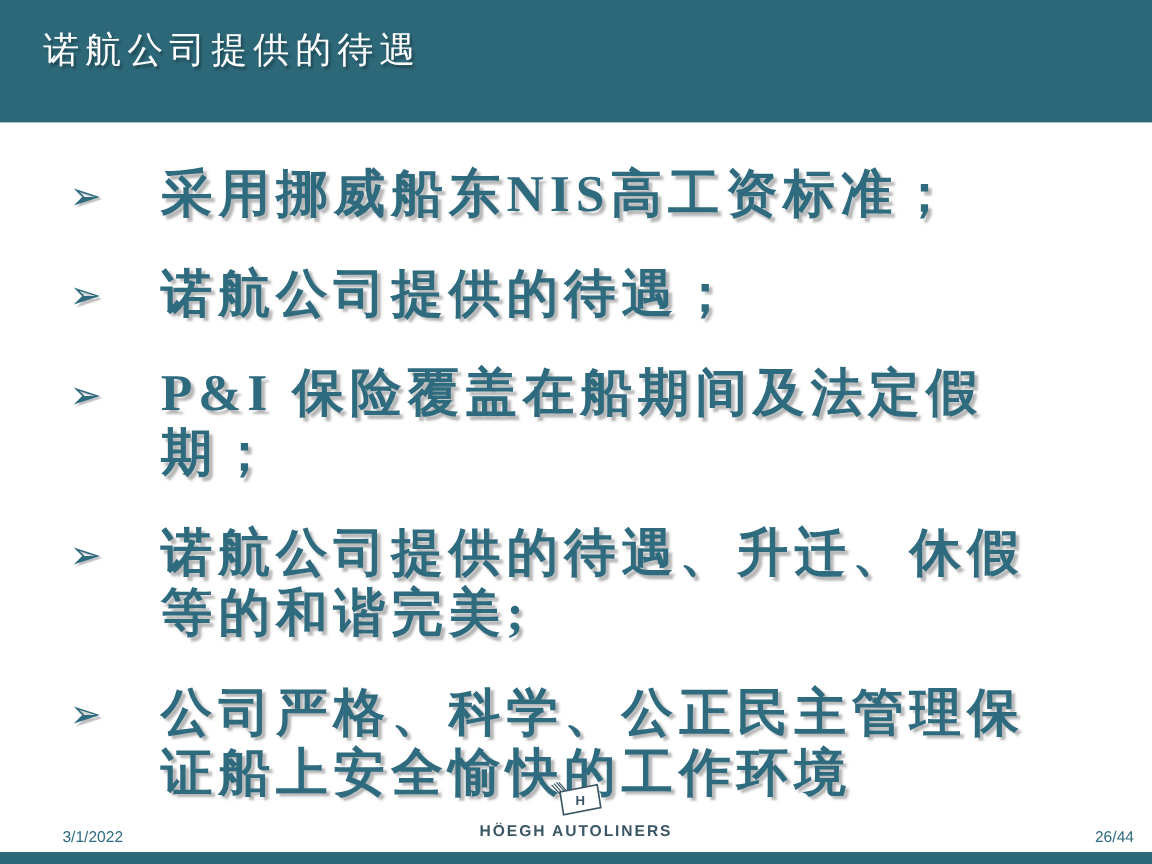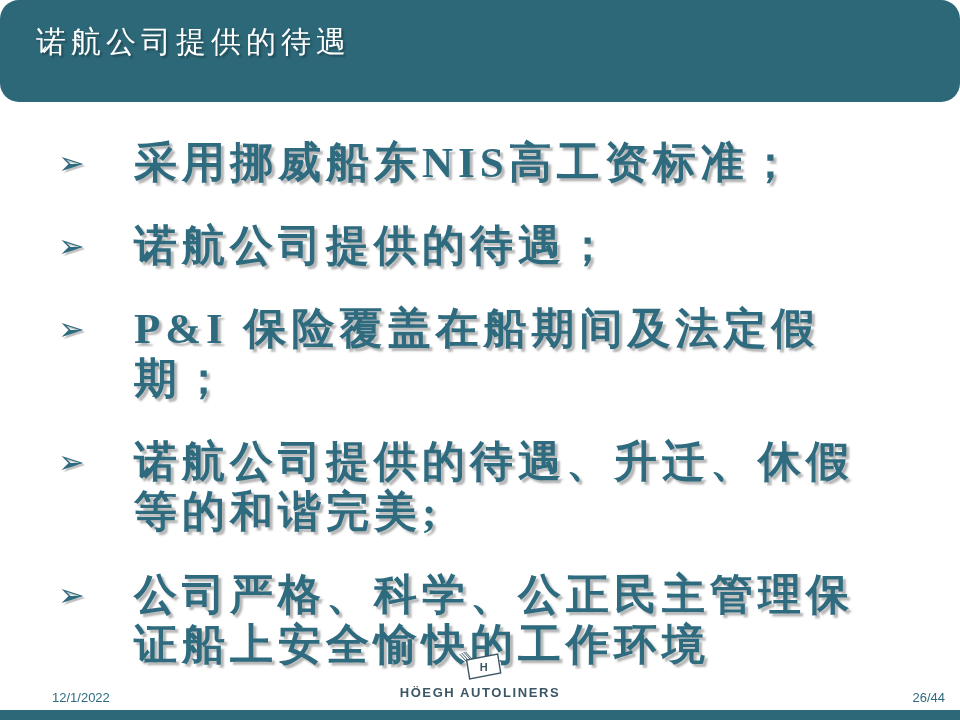--- a/index.html
+++ b/index.html
@@ -19,21 +19,20 @@
   }
   
   .header-band {
     position: absolute;
     top: 0; left: 0;
     width: 100%;
     height: 102px;
     background: var(--band, #2d6878);
     box-sizing: border-box;
     padding: 22px 0 0 36px;
-    border-radius: 19px;
   }
   .header-title {
     color: #ffffff;
     font-size: 30px;
     font-weight: 400;
     letter-spacing: 5px;
     text-shadow: 2px 2px 2px rgba(0,0,0,0.30);
     white-space: nowrap;
   }
   
@@ -148,21 +147,21 @@
         <span class="bullet-marker">➢</span>
         <span class="bullet-text">诺航公司提供的待遇、升迁、休假等的和谐完美;</span>
       </li>
       <li class="bullet-item">
         <span class="bullet-marker">➢</span>
         <span class="bullet-text">公司严格、科学、公正民主管理保证船上安全愉快的工作环境</span>
       </li>
     </ul>
   </div>
 
-  <div class="footer-date">12/1/2022</div>
+  <div class="footer-date">3/1/2022</div>
 
   <div class="footer-logo">
     <svg class="logo-flag" viewBox="0 0 52 32" xmlns="http://www.w3.org/2000/svg">
 
       <path d="M6 3 L16 14 M8 2 L18 13 M10 1 L20 12 M12 1 L21 11" stroke="#3b5664" stroke-width="1" fill="none"></path>
 
       <polygon points="13,9 44,3 47,22 16,28" fill="#ffffff" stroke="#3b5664" stroke-width="1.4"></polygon>
 
       <text x="30" y="19.5" font-family="Liberation Sans, DejaVu Sans, sans-serif" font-size="11" font-weight="bold" fill="#3b5664" text-anchor="middle">H</text>
     </svg>

